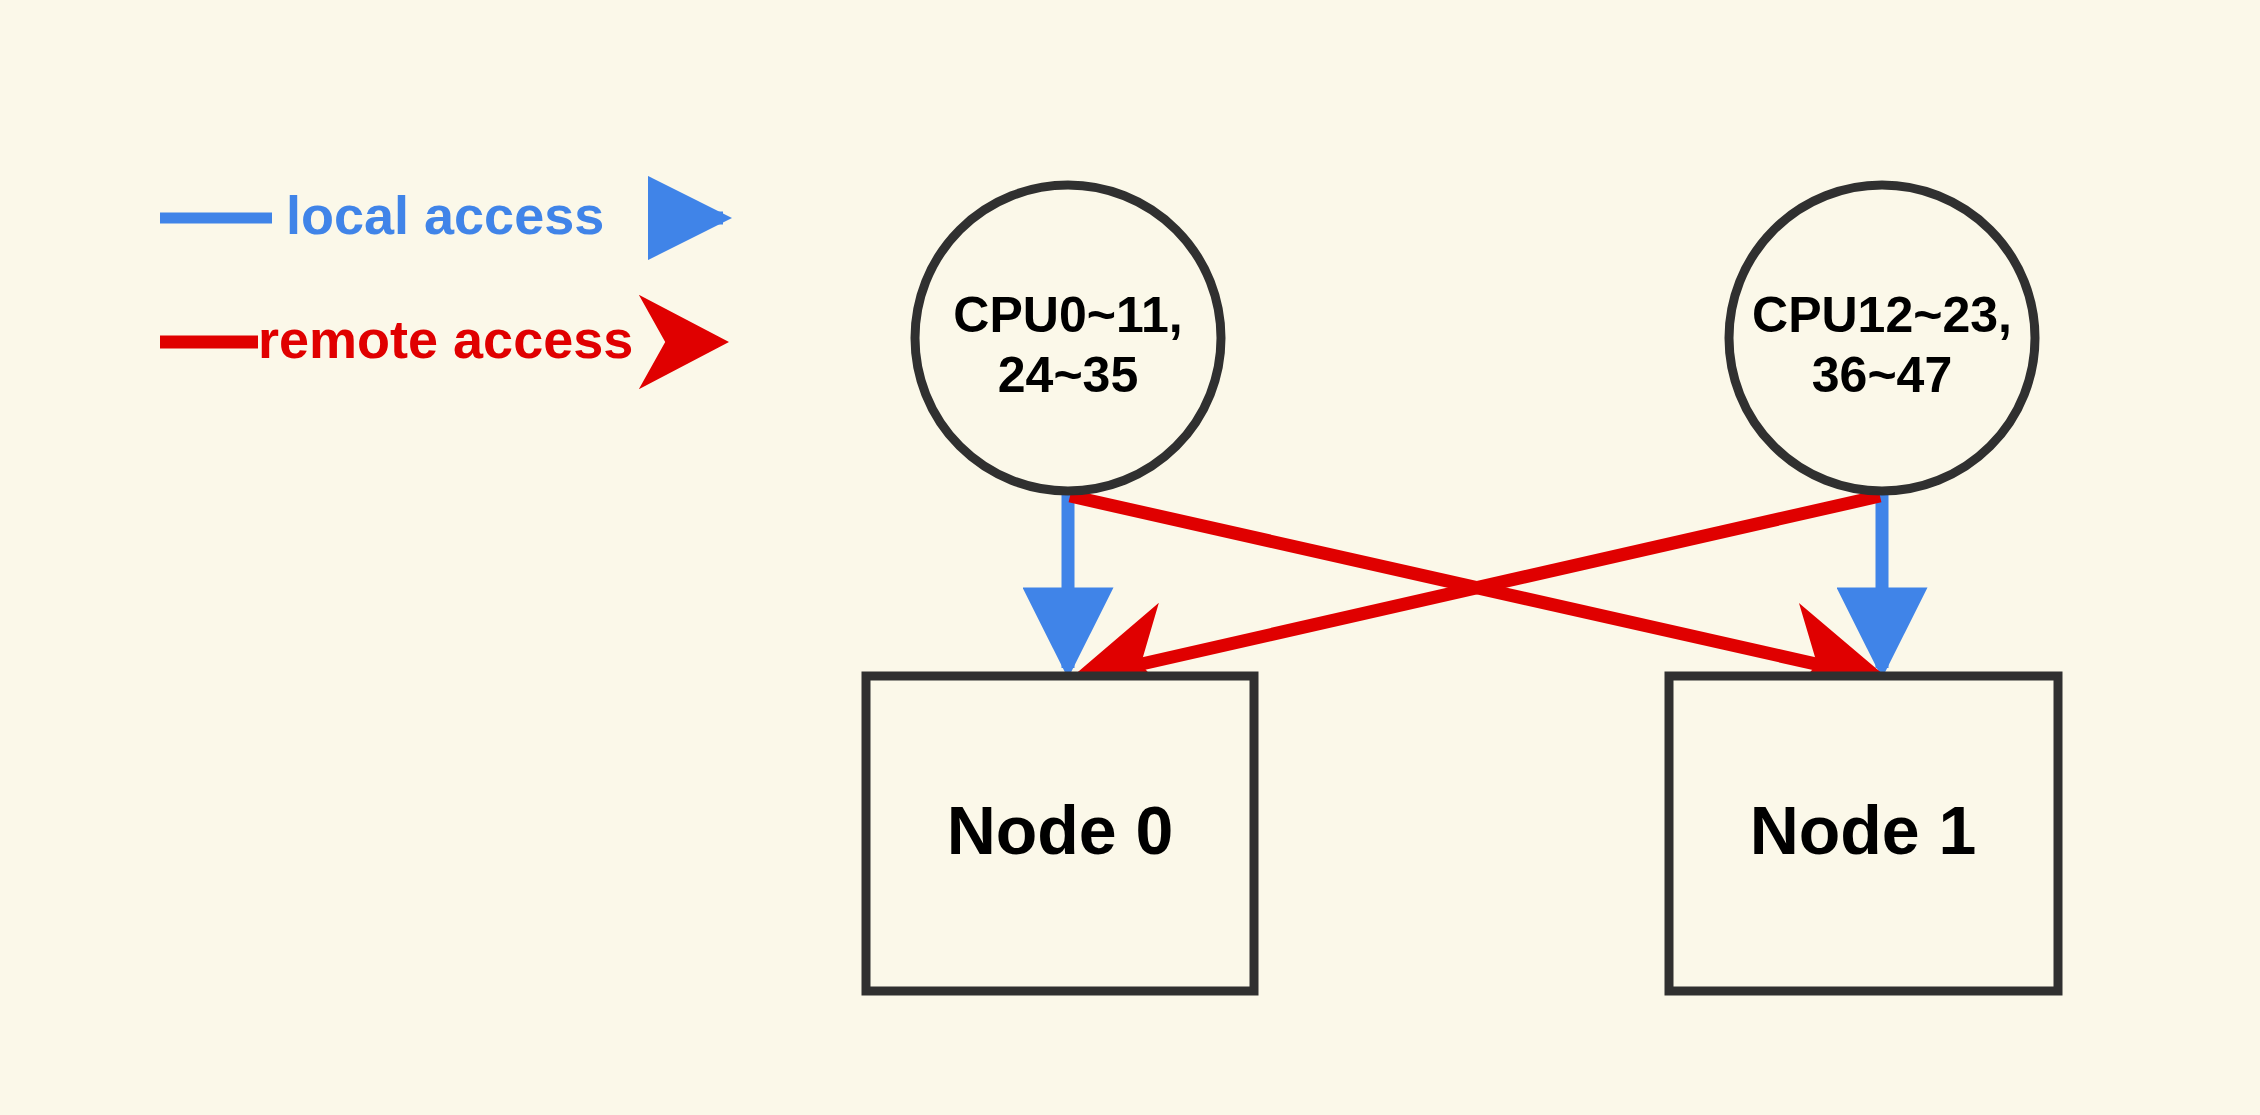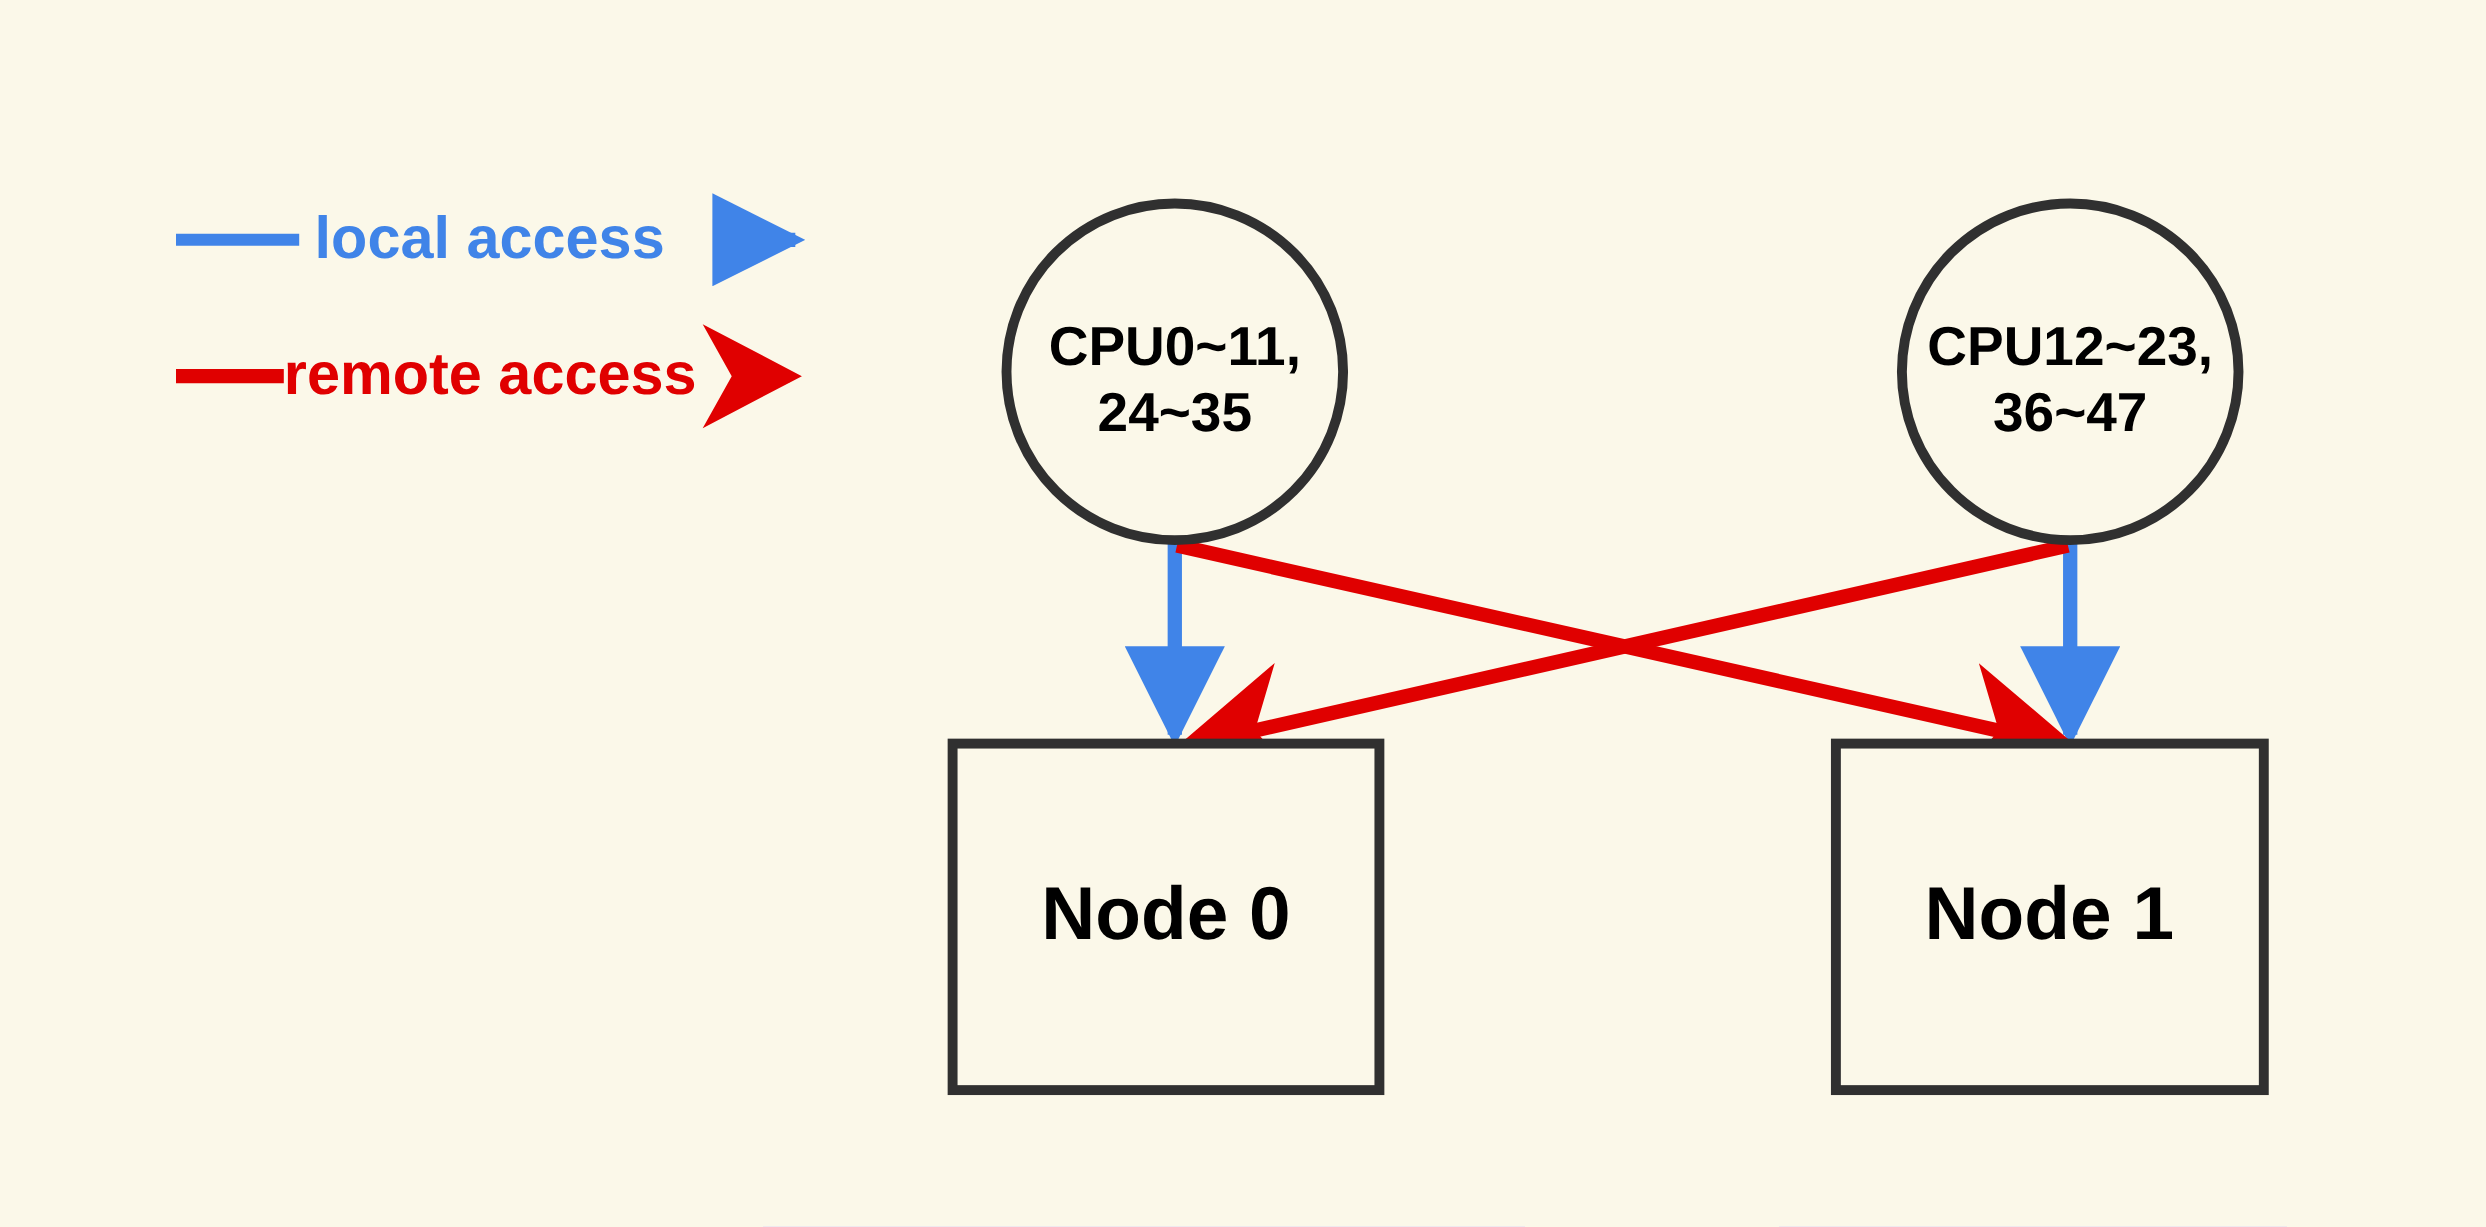--- a/index.html
+++ b/index.html
@@ -11,21 +11,21 @@
   body {
     width: 2260px;
     height: 1115px;
     overflow: hidden;
     font-family: "Liberation Sans", sans-serif;
   }
   #stage {
     position: relative;
     width: 2260px;
     height: 1115px;
-    background: #c4b5fd;
+    background: #5eead4;
   }
   #diagram {
     position: absolute;
     inset: 0;
     width: 2260px;
     height: 1115px;
     display: block;
   }
   .node-label {
     font-family: "Liberation Sans", sans-serif;

